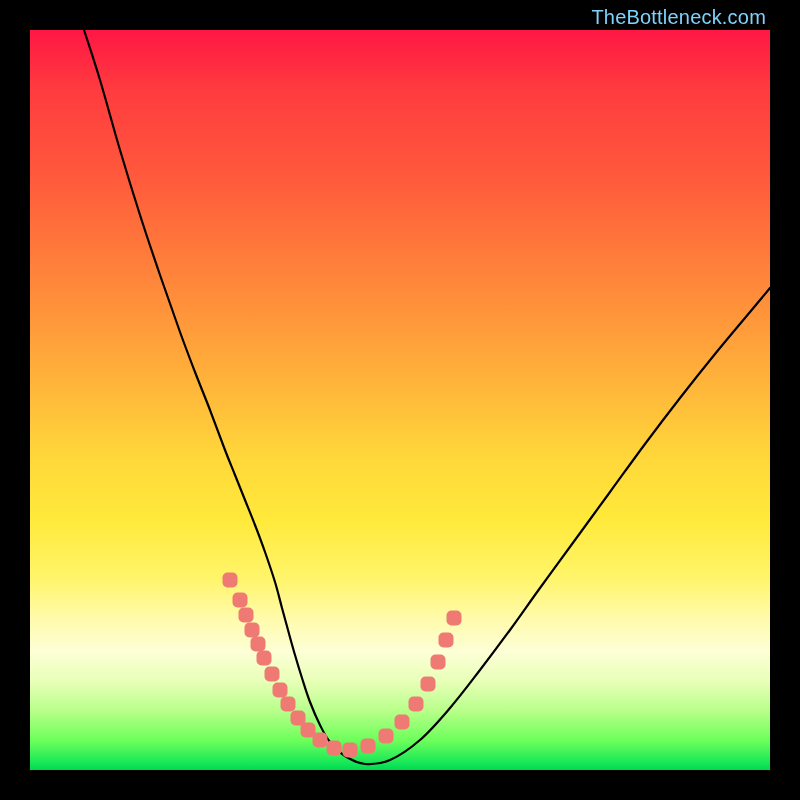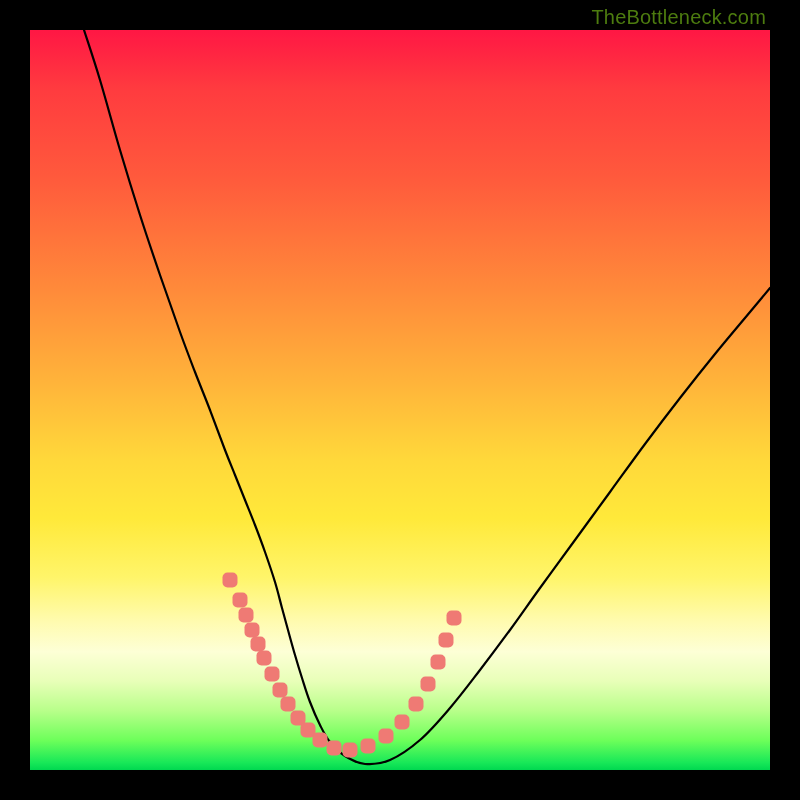--- a/index.html
+++ b/index.html
@@ -42,21 +42,21 @@
       #b8ff8a 92%,
       #6dff5a 96%,
       #18e858 99%,
       #00d850 100%
     );
   }
   .watermark {
     position: absolute;
     top: 6px;
     right: 34px;
-    color: #4d7c0f;
+    color: #7dd3fc;
     font-size: 20px;
     font-weight: 500;
     letter-spacing: 0.2px;
     user-select: none;
   }
   svg.curve-layer {
     position: absolute;
     inset: 0;
     width: 740px;
     height: 740px;

